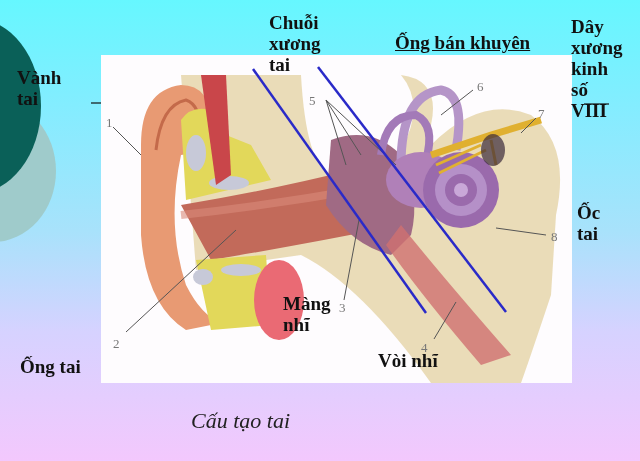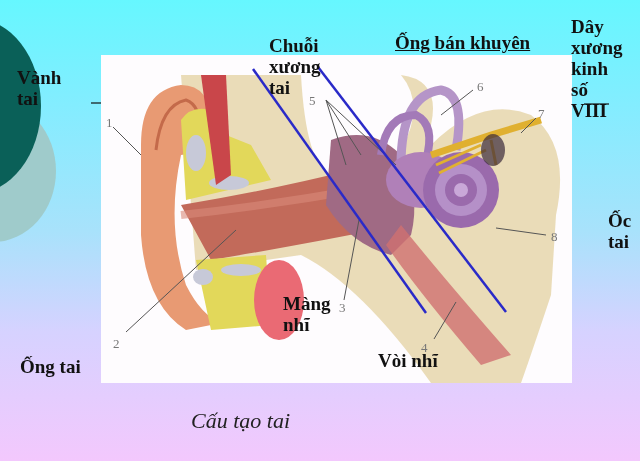--- a/index.html
+++ b/index.html
@@ -92,29 +92,29 @@
 
 <svg class="art" width="640" height="461" style="z-index:4;">
   <line x1="253" y1="69" x2="426" y2="313" stroke="#2a2ac8" stroke-width="2.5"></line>
   <line x1="318" y1="67" x2="506" y2="312" stroke="#2a2ac8" stroke-width="2.5"></line>
   <line x1="91" y1="103" x2="101" y2="103" stroke="#111" stroke-width="1.2"></line>
   <line x1="584" y1="104" x2="609" y2="104" stroke="#111" stroke-width="1.2"></line>
 </svg>
 
 <div class="label" style="left:17px; top:67px;">Vành
 tai</div>
-<div class="label" style="left:269px; top:12px;margin-top:23px;">Chuỗi
+<div class="label" style="left:269px; top:12px;">Chuỗi
 xương
 tai</div>
 <div class="label" style="left:395px; top:32px;text-decoration:underline;">Ống bán khuyên</div>
 <div class="label" style="left:571px; top:16px;">Dây
 xương
 kinh
 số
 VIII</div>
-<div class="label" style="left:577px; top:210px;margin-left:31px;">Ốc
+<div class="label" style="left:577px; top:202px;">Ốc
 tai</div>
 <div class="label" style="left:283px; top:293px;">Màng
 nhĩ</div>
 <div class="label" style="left:20px; top:356px;">Ống tai</div>
 <div class="label" style="left:378px; top:350px;">Vòi nhĩ</div>
 
 <div class="caption">Cấu tạo tai</div>
 
 </body></html>

